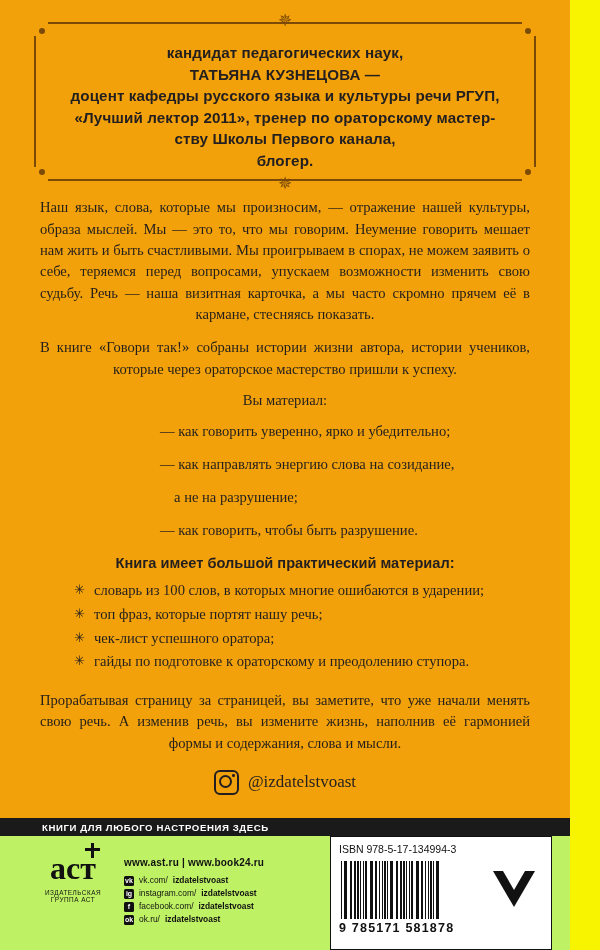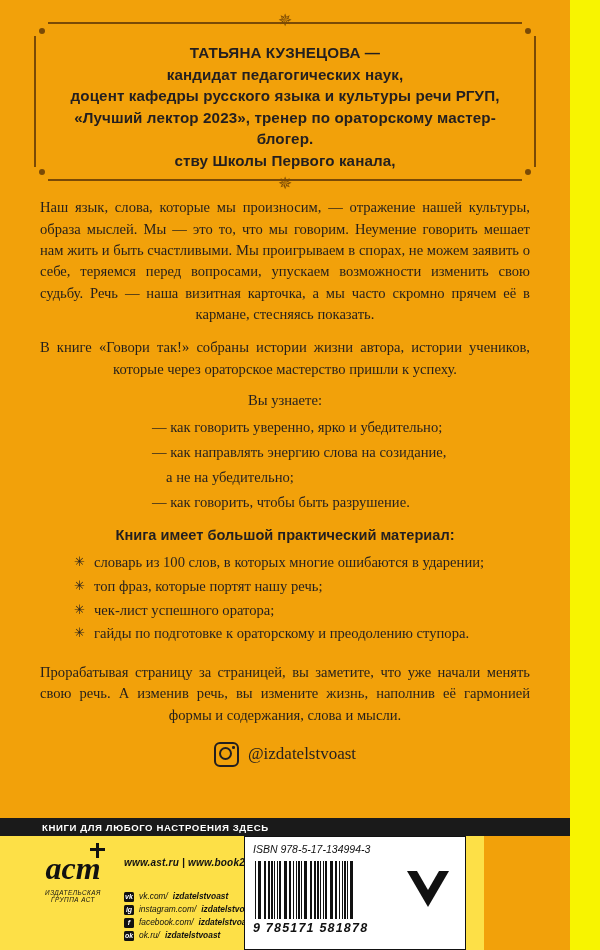--- a/index.html
+++ b/index.html
@@ -106,21 +106,21 @@
   ul.dashes {
     list-style: none;
     margin: 0 0 14px 0;
     padding: 0 0 0 108px;
   }
   ul.dashes li {
     font-family: "Liberation Serif", serif;
     font-size: 14.6px;
     line-height: 1.45;
     text-align: left;
-    margin: 4px;
+    margin: 12px;
   }
   ul.dashes li .cont {
     display: block;
     padding-left: 14px;
   }
   .practical-title {
     font-family: "Liberation Sans", sans-serif;
     font-weight: bold;
     font-size: 14.6px;
     text-align: center;
@@ -202,24 +202,23 @@
     align-items: center;
     padding-left: 42px;
     box-sizing: border-box;
   }
 
   
   .footer {
     position: absolute;
     left: 0;
     top: 836px;
-    width: 484px;
+    width: 570px;
     height: 114px;
-    background: #fde047;
-    font-style: italic;
+    background: #bef264;
   }
   .ast-logo {
     position: absolute;
     left: 34px;
     top: 16px;
     width: 78px;
     text-align: center;
     color: #111;
   }
   .ast-mark {
@@ -261,21 +260,20 @@
     letter-spacing: 0.2px;
   }
   .social-list {
     position: absolute;
     left: 124px;
     top: 38px;
     font-family: "Liberation Sans", sans-serif;
     font-size: 8.4px;
     color: #111;
     line-height: 1.55;
-    margin-top: 16px;
   }
   .social-list .row {
     display: flex;
     align-items: center;
     gap: 5px;
   }
   .sicon {
     width: 10px; height: 10px;
     background: #111;
     color: #fff;
@@ -374,40 +372,40 @@
         <span class="frame-line frame-left"></span>
         <span class="frame-line frame-right"></span>
         <span class="star star-top">✵</span>
         <span class="star star-bottom">✵</span>
         <span class="dot dot-tl"></span>
         <span class="dot dot-tr"></span>
         <span class="dot dot-bl"></span>
         <span class="dot dot-br"></span>
 
         <div class="author-text">
+          <div>кандидат педагогических наук,</div>
           <div>ТАТЬЯНА КУЗНЕЦОВА —</div>
-          <div>кандидат педагогических наук,</div>
           <div>доцент кафедры русского языка и культуры речи РГУП,</div>
-          <div>«Лучший лектор 2023», тренер по ораторскому мастер-</div>
+          <div>«Лучший лектор 2011», тренер по ораторскому мастер-</div>
+          <div>ству Школы Первого канала,</div>
           <div>блогер.</div>
-          <div>ству Школы Первого канала,</div>
         </div>
       </div>
 
       <div class="body-wrap">
         <p class="para justify">Наш язык, слова, которые мы произносим, — отражение нашей культуры, образа мыслей. Мы — это то, что мы говорим. Неумение говорить мешает нам жить и быть счастливыми. Мы проигрываем в спорах, не можем заявить о себе, теряемся перед вопросами, упускаем возможности изменить свою судьбу. Речь — наша визитная карточка, а мы часто скромно прячем её в кармане, стесняясь показать.</p>
         <p class="para justify">В книге «Говори так!» собраны истории жизни автора, истории учеников, которые через ораторское мастерство пришли к успеху.</p>
 
-        <div class="vy-uznaete">Вы узнаете:</div>
+        <div class="vy-uznaete">Вы материал:</div>
 
         <ul class="dashes">
           <li>— как говорить уверенно, ярко и убедительно;</li>
           <li>— как направлять энергию слова на созидание,</li>
           <li>
-              <span class="cont">а не на убедительно;</span>
+              <span class="cont">а не на разрушение;</span>
             </li>
           <li>— как говорить, чтобы быть разрушение.</li>
         </ul>
 
         <div class="practical-title">Книга имеет большой практический материал:</div>
 
         <ul class="stars">
           <li>
             <span class="bullet">✳</span>
             <span>словарь из 100 слов, в которых многие ошибаются в ударении;</span>

